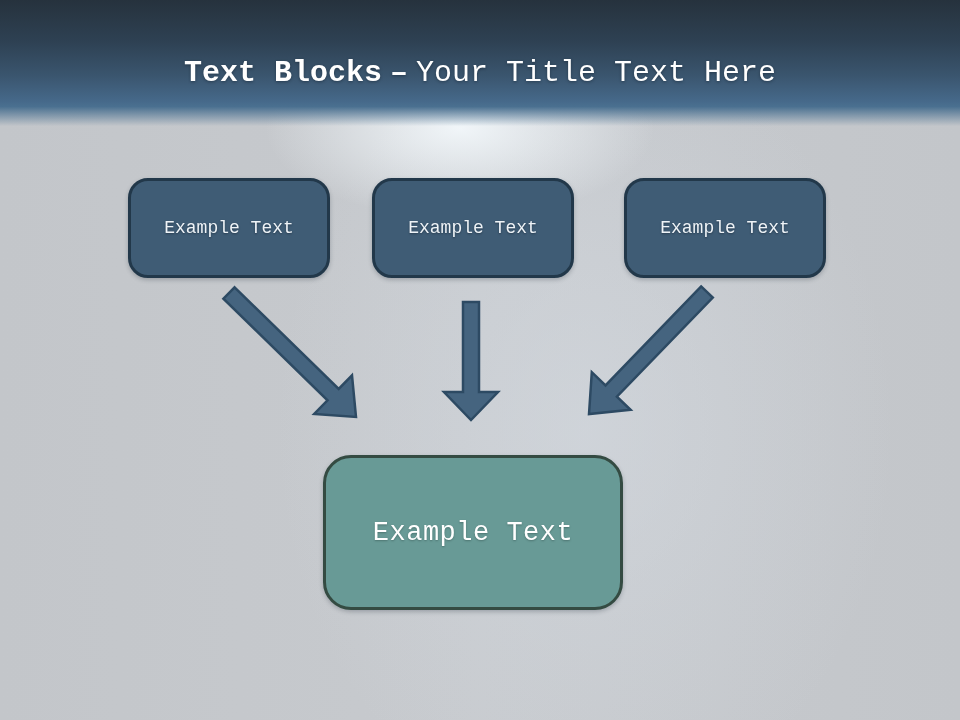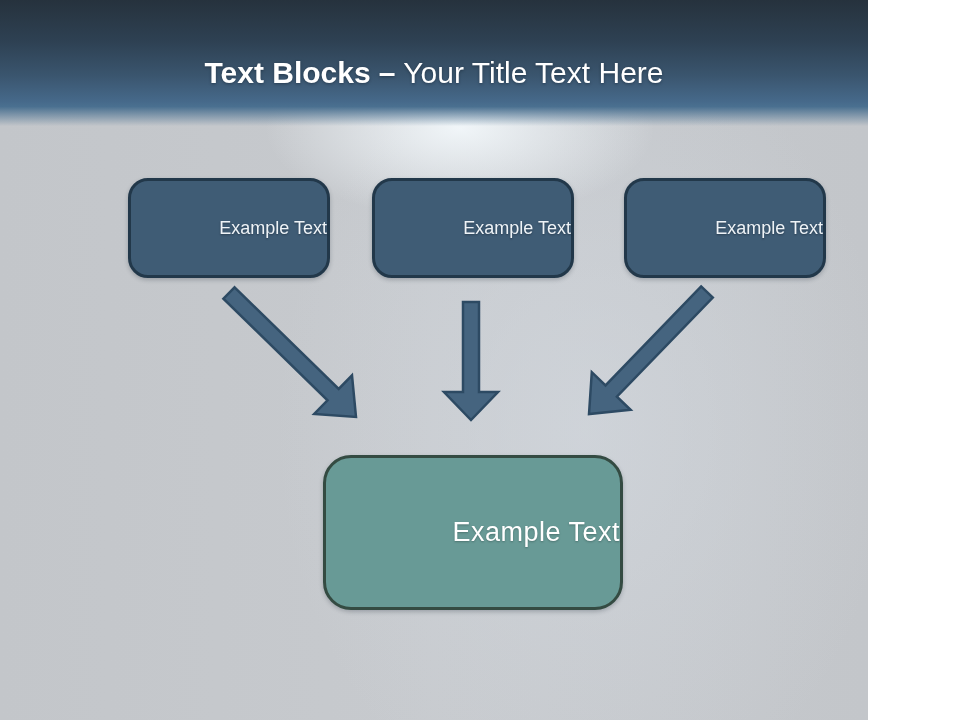--- a/index.html
+++ b/index.html
@@ -1,26 +1,27 @@
 <!DOCTYPE html>
 <html style="--header-top: #26323d; --header-bottom: #4a7090; --background: #c3c6ca; --block-fill: #3f5c75; --block-border: #22384a; --block-text: #eef3f7; --result-fill: #689a96; --result-border: #344b42; --arrow-fill: #45647f; --arrow-border: #2d4a63; --title-text: #ffffff;"><head>
 <meta charset="utf-8">
 <style>
   html, body { margin: 0; padding: 0; }
   body { font-family: "Liberation Sans", sans-serif; }
 
   .slide {
     position: relative;
-    width: 868px;
+    width: 960px;
     height: 720px;
     overflow: hidden;
     background:
       radial-gradient(ellipse 300px 140px at 460px 128px, rgba(244,249,252,0.92), rgba(244,249,252,0) 65%),
       radial-gradient(ellipse 430px 560px at 585px 430px, rgba(214,220,227,0.55), rgba(214,220,227,0) 72%),
       linear-gradient(90deg, var(--background, #c3c6ca), #c7cace 50%, var(--background, #c3c6ca));
+    font-family: Liberation Mono, monospace;
   }
 
   .header {
     position: absolute;
     top: 0; left: 0; right: 0;
     height: 130px;
     background: linear-gradient(180deg,
       var(--header-top, #26323d) 0%,
       #2e4153 32%,
       #3a556e 58%,
@@ -44,21 +45,21 @@
     white-space: nowrap;
   }
   .t-bold { font-weight: 700; }
   .t-sep  { font-weight: 700; margin: 0 8px; }
 
   .block {
     position: absolute;
     box-sizing: border-box;
     display: flex;
     align-items: center;
-    justify-content: flex-end;
+    justify-content: center;
     text-align: center;
     box-shadow: 0 2px 4px rgba(25,35,48,0.25);
   }
 
   .block.top {
     width: 202px;
     height: 100px;
     top: 178px;
     background: var(--block-fill, #3f5c75);
     border: 3px solid var(--block-border, #22384a);

